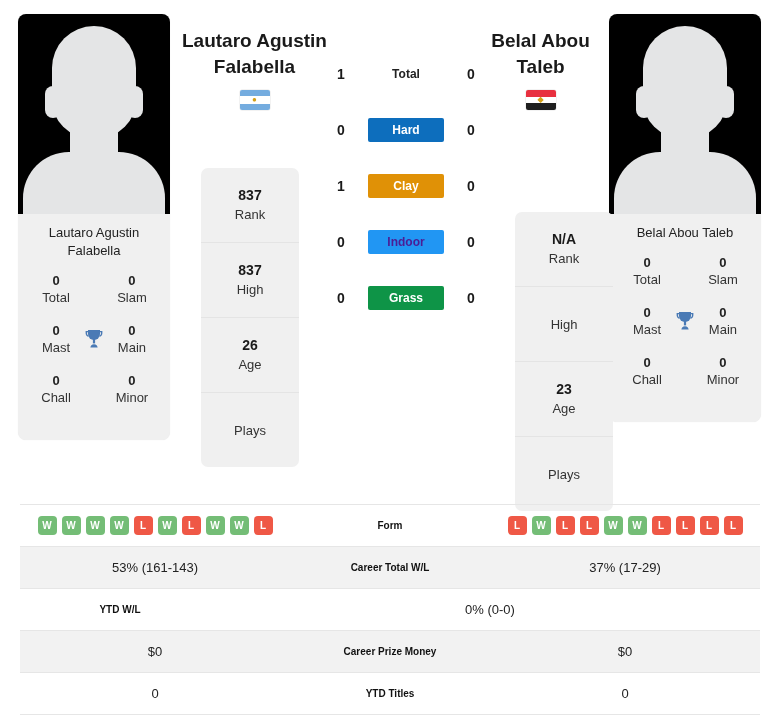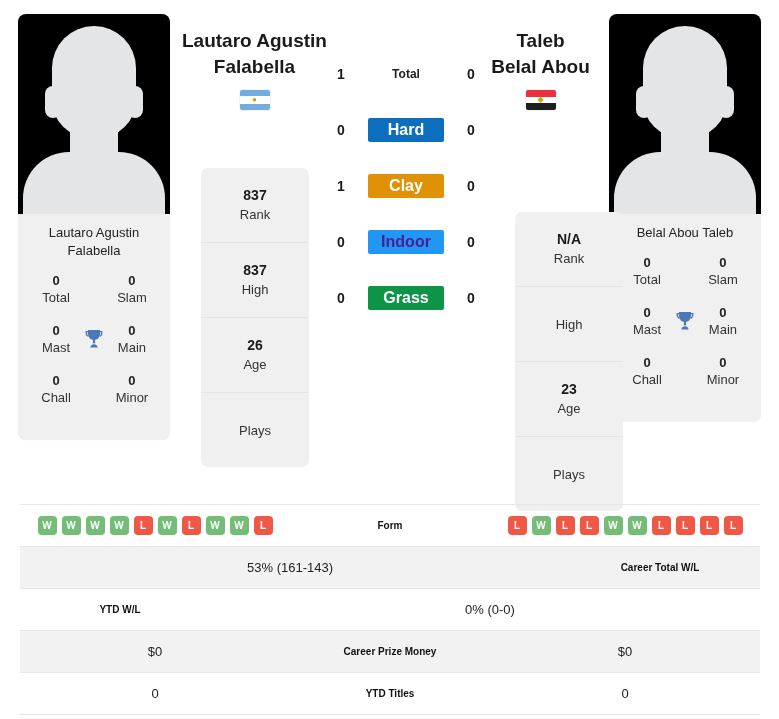--- a/index.html
+++ b/index.html
@@ -157,21 +157,21 @@
     top: 50%;
     transform: translate(-50%,-50%);
     font-size: 8px;
     color: #d4a017;
     line-height: 8px;
   }
 
   
   .rank-stack {
     position: absolute;
-    width: 108px;
+    width: 98px;
     background: #f0f0f0;
     border-radius: 7px;
     overflow: hidden;
   }
   .rank-stack.left  { left: 201px; top: 168px; }
   .rank-stack.right { left: 487px; top: 212px; margin-left: 28px; }
   .rs-cell {
     height: 74px;
     display: flex;
     flex-direction: column;
@@ -212,21 +212,21 @@
     text-align: center;
     font-size: 14px;
     font-weight: bold;
     color: #1a1a1a;
   }
   .surf-badge {
     width: 76px;
     height: 24px;
     line-height: 24px;
     text-align: center;
-    font-size: 16px;
+    font-size: 12px;
     font-weight: bold;
     border-radius: 2px;
   }
   .surf-badge.plain {
     background: transparent;
     color: #222;
     font-size: 12px;
     font-weight: bold;
   }
 
@@ -402,22 +402,22 @@
     <div class="flag">
       <div class="band" style="height:6px;background:#74acdf;"></div>
       <div class="band" style="height:8px;background:#ffffff;"></div>
       <div class="band" style="height:6px;background:#74acdf;"></div>
       <div class="flag-emblem">●</div>
     </div>
   </div>
 
   <div class="name-block right">
     <div class="pname">
+      <div>Belal Abou</div>
       <div>Taleb</div>
-      <div>Belal Abou</div>
     </div>
     <div class="flag">
       <div class="band" style="height:7px;background:#e8303f;"></div>
       <div class="band" style="height:6px;background:#ffffff;"></div>
       <div class="band" style="height:7px;background:#1f1f1f;"></div>
       <div class="flag-emblem">◆</div>
     </div>
   </div>
 
   <div class="rank-stack left">
@@ -516,20 +516,21 @@
           <div class="form-chip L">L</div>
           <div class="form-chip L">L</div>
           <div class="form-chip L">L</div>
           <div class="form-chip L">L</div>
         </div>
       </div>
     </div>
     <div class="st-row shaded">
       <div class="st-left">53% (161-143)</div>
       <div class="st-mid">Career Total W/L</div>
+      <div class="st-right">37% (17-29)</div>
     </div>
     <div class="st-row">
       <div class="st-mid">YTD W/L</div>
       <div class="st-right">0% (0-0)</div>
     </div>
     <div class="st-row shaded">
       <div class="st-left">$0</div>
       <div class="st-mid">Career Prize Money</div>
       <div class="st-right">$0</div>
     </div>

